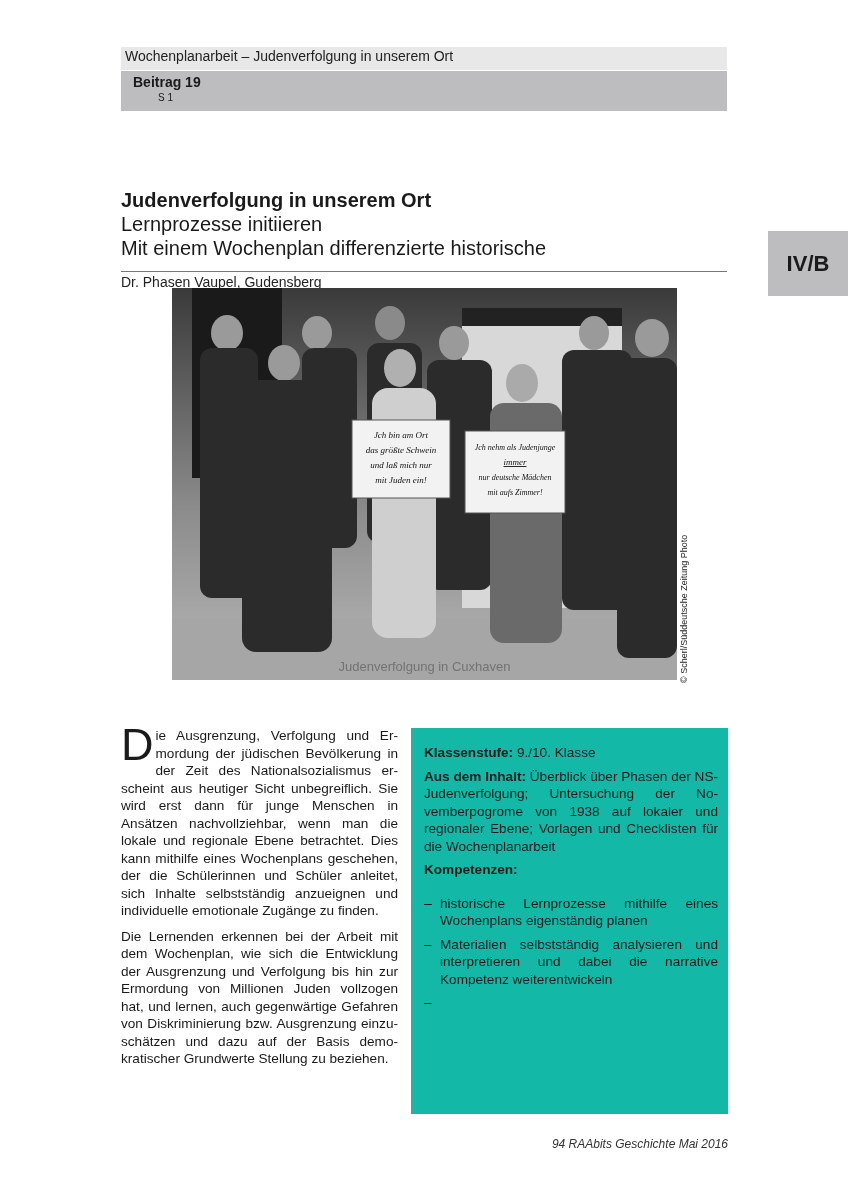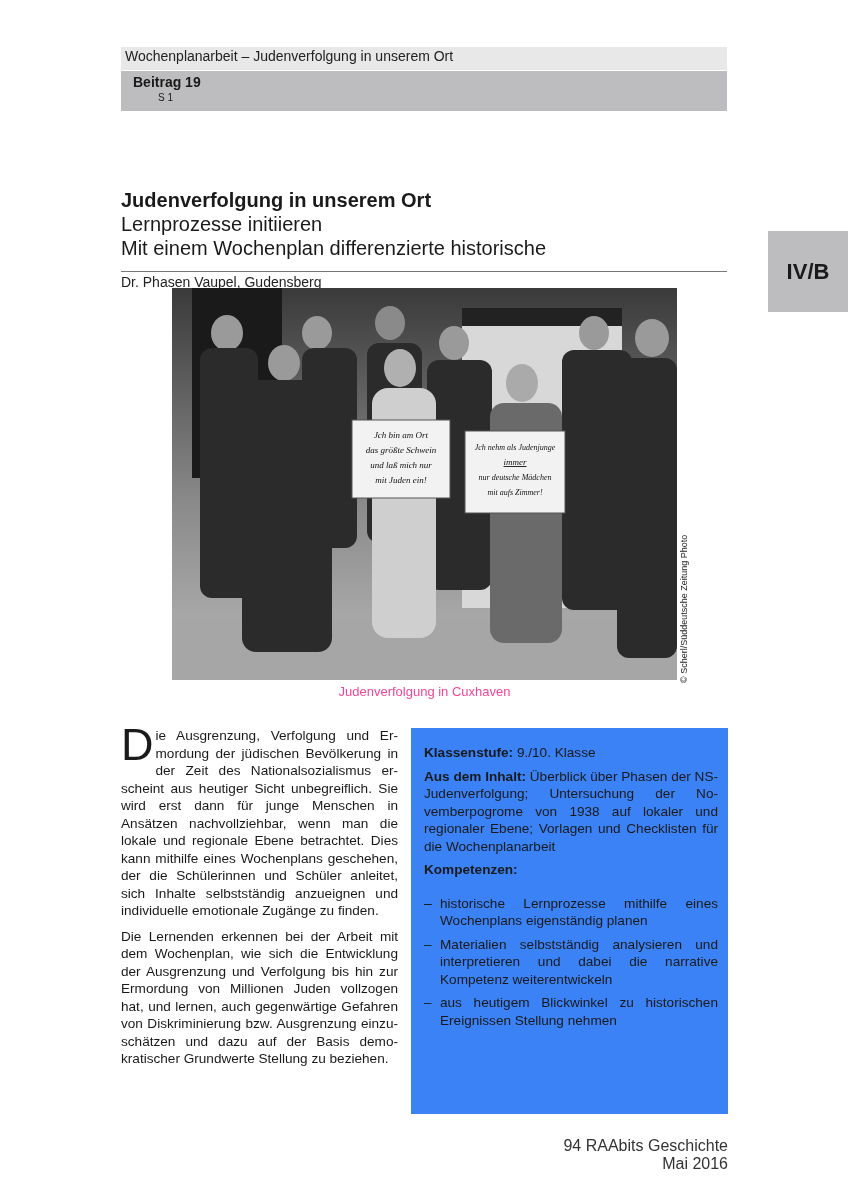--- a/index.html
+++ b/index.html
@@ -11,71 +11,71 @@
       background: #e8e8e9; font-size: 14px; line-height: 18px; padding-left: 4px; color: #222;
     }
     .beitrag-bar {
       position: absolute; left: 121px; top: 71px; width: 606px; height: 40px;
       background: #bdbdbf; padding-left: 12px; padding-top: 3px;
     }
     .beitrag-bar .beitrag { font-weight: bold; font-size: 14px; line-height: 16px; color: #1a1a1a; }
     .beitrag-bar .seite { font-size: 10px; line-height: 16px; padding-left: 25px; color: #1a1a1a; }
 
     .side-tab {
-      position: absolute; left: 768px; top: 231px; width: 80px; height: 81px;
+      position: absolute; left: 768px; top: 231px; width: 80px; height: 65px;
       background: #bdbdbf; display: flex; align-items: center; justify-content: center;
       font-weight: bold; font-size: 22px; color: #1a1a1a;
     }
 
     .title-block { position: absolute; left: 121px; top: 147px; width: 606px; margin-top: 41px; }
     .title-block .title { font-weight: bold; font-size: 20px; line-height: 24px; color: #1a1a1a; }
     .title-block .subtitle { font-size: 20px; line-height: 24px; color: #1a1a1a; }
     .title-block .author { font-size: 14px; line-height: 18px; margin-top: 13px; color: #222; }
     .rule { position: absolute; left: 121px; top: 271px; width: 606px; height: 1px; background: #777; }
 
     .photo {
       position: absolute; left: 172px; top: 288px; width: 505px; height: 392px;
       background: #eab308; overflow: hidden;
     }
     .photo svg { display: block; }
     .credit {
       position: absolute; left: 679px; top: 683px; font-size: 9px; color: #222;
       transform: rotate(-90deg); transform-origin: 0 0; white-space: nowrap;
     }
     .caption {
-      position: absolute; left: 172px; top: 684px; width: 505px; text-align: center;
-      font-size: 13px; color: #ec4899;
+      position: absolute; left: 172px; top: 659px; width: 505px; text-align: center;
+      font-size: 13px; color: #737373;
     }
 
     .body-col {
       position: absolute; left: 121px; top: 727px; width: 277px;
       font-size: 13.6px; line-height: 17.5px; text-align: justify; color: #1a1a1a;
       hyphens: manual;
     }
     .body-col p { margin-bottom: 8px; }
     .dropcap {
       float: left; font-size: 45px; line-height: 36px; margin-right: 2px; margin-top: 0px;
       font-weight: normal; color: #1a1a1a;
     }
 
     .info-box {
       position: absolute; left: 411px; top: 728px; width: 317px; height: 386px;
-      background: #3b82f6; padding: 16px 10px 22px 13px;
+      background: #14b8a6; padding: 16px 10px 22px 13px;
       font-size: 13.6px; line-height: 17.5px; color: #1a1a1a; text-align: justify;
     }
     .info-box .item { margin-bottom: 6px; }
     .info-box .lbl { font-weight: bold; }
     .info-box .komp-title { font-weight: bold; margin-bottom: 16px; }
     .info-box ul { list-style: none; }
     .info-box li { position: relative; padding-left: 16px; margin-bottom: 6px; }
     .info-box li .dash { position: absolute; left: 0; top: 0; }
 
     .footer {
       position: absolute; left: 540px; top: 1137px; width: 188px; text-align: right;
-      font-size: 16px; color: #333;
+      font-size: 12px; font-style: italic; color: #333;
     }
   </style>
 </head>
 <body>
 
 <div class="running-head">Wochenplanarbeit – Judenverfolgung in unserem Ort</div>
 
 <div class="beitrag-bar">
   <div class="beitrag">Beitrag 19</div>
   <div class="seite">S 1</div>
@@ -158,17 +158,17 @@
 </div>
 
 <div class="info-box">
   <div class="item"><span class="lbl">Klassenstufe:</span><span> 9./10. Klasse</span></div>
   <div class="item"><span class="lbl">Aus dem Inhalt:</span><span> Überblick über Phasen der NS-Judenverfolgung; Untersuchung der No­vemberpogrome von 1938 auf lokaler und regionaler Ebene; Vorlagen und Checklisten für die Wochenplanarbeit</span></div>
   <div class="komp-title">Kompetenzen:</div>
   <ul>
     <li><span class="dash">–</span></li>
     <li><span class="dash">–</span><span>historische Lernprozesse mithilfe eines Wochenplans eigenständig planen</span></li>
     <li><span class="dash">–</span><span>Materialien selbstständig analysieren und interpretieren und dabei die narrative Kompetenz weiterentwickeln</span></li>
-    <li><span class="dash">–</span><span>aus heutigem Blickwinkel zu historischen Ereignissen Stellung nehmen</span></li>
+    <li><span class="dash">–</span></li>
   </ul>
 </div>
 
 <div class="footer">94 RAAbits Geschichte Mai 2016</div>
 
 </body></html>

